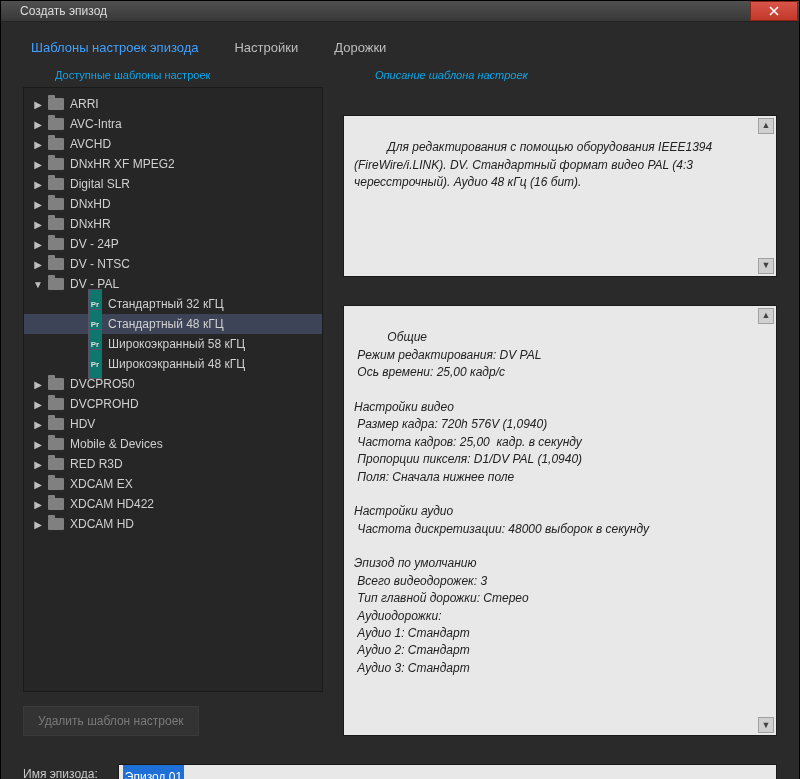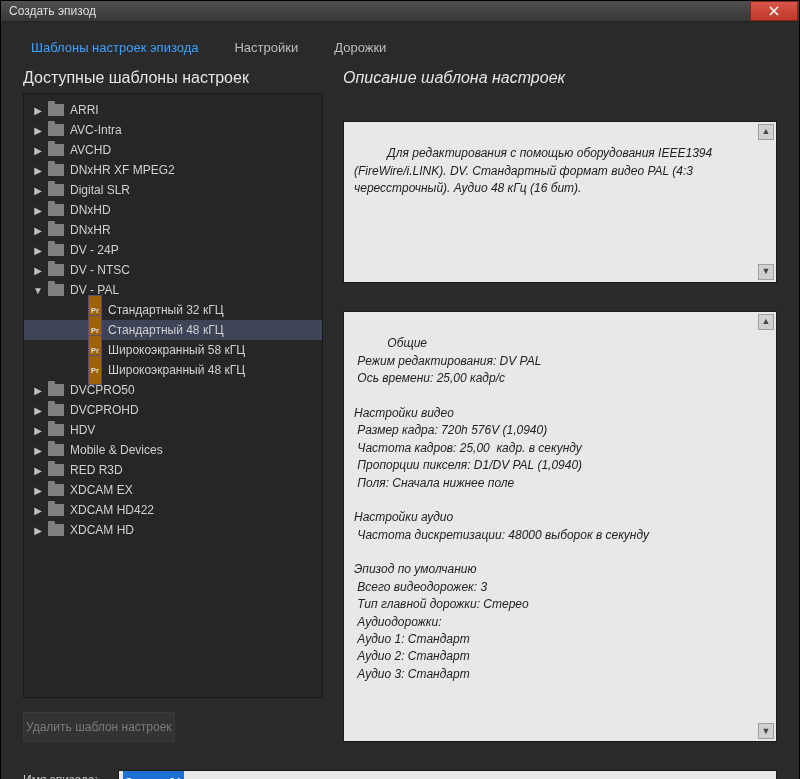--- a/index.html
+++ b/index.html
@@ -10,63 +10,63 @@
     background: #1a1a1a;
     color: #c8c8c8;
     overflow: hidden;
     user-select: none;
   }
   .window { width: 100%; height: 100%; display: flex; flex-direction: column; background: #2a2a2a; border: 1px solid #000; }
   .titlebar {
     height: 22px;
     background: linear-gradient(#505050, #383838);
     display: flex; align-items: center;
-    padding-left: 8px;
+    padding-left: 19px;
     position: relative;
     border-bottom: 1px solid #222;
   }
   .titlebar .title { color: #ddd; font-size: 12px; flex: 1; }
   .close-btn {
     width: 48px; height: 20px;
     background: linear-gradient(#d9554a, #c13828);
     display: flex; align-items: center; justify-content: center;
     color: #fff; font-weight: bold;
     border: 1px solid #8a2318;
     margin-right: 1px;
   }
   .close-btn svg { width: 10px; height: 10px; }
   .body { flex: 1; padding: 18px 22px 14px 22px; display: flex; flex-direction: column; background: #2a2a2a; }
   .tabs { display: flex; gap: 36px; padding-left: 8px; margin-bottom: 14px; }
   .tab { color: #bdbdbd; font-size: 13px; cursor: pointer; }
   .tab.active { color: #3fa0ff; }
   .main { flex: 1; display: flex; gap: 20px; min-height: 0; }
   .left-pane { width: 300px; display: flex; flex-direction: column; }
   .right-pane { flex: 1; display: flex; flex-direction: column; gap: 28px; font-style: italic; }
-  .pane-label { color: #e5e5e5; font-size: 16px; margin-bottom: 6px; }
+  .pane-label { color: #0ea5e9; font-size: 11px; margin-bottom: 6px; margin-left: 32px; }
   .tree {
     flex: 1;
     background: #262626;
     border: 1px solid #1a1a1a;
     padding: 6px 0;
     overflow: auto;
   }
   .tree-item {
     display: flex; align-items: center;
     height: 20px;
     padding-left: 8px;
     color: #d0d0d0;
     cursor: pointer;
   }
   .tree-item.selected { background: #3e4458; }
   .arrow { width: 12px; display: inline-flex; align-items: center; justify-content: center; color: #bfbfbf; font-size: 10px; }
   .folder-icon { width: 16px; height: 12px; background: #808080; border-radius: 1px; margin: 0 6px 0 4px; position: relative; }
   .folder-icon::before { content: ""; position: absolute; top: -3px; left: 0; width: 7px; height: 3px; background: #808080; border-radius: 1px 1px 0 0; }
   .preset-icon {
     width: 14px; height: 30px;
-    background: #a16207;
+    background: #0f766e;
     margin: 0 6px 0 4px;
     display: inline-flex; align-items: center; justify-content: center;
     font-size: 8px; color: #ddd; font-weight: bold;
     border: 1px solid #5a5068;
   }
   .tree-subchildren .tree-item { padding-left: 48px; }
   .desc-box, .details-box {
     background: #e8e8e8;
     color: #222;
     border: 1px solid #1a1a1a;
@@ -81,21 +81,21 @@
     position: absolute; right: 2px;
     width: 16px; height: 16px;
     background: #d0d0d0; border: 1px solid #a0a0a0;
     display: flex; align-items: center; justify-content: center;
     font-size: 9px; color: #444;
   }
   .scroll-up { top: 2px; }
   .scroll-down { bottom: 2px; }
   .delete-btn {
     margin-top: 14px;
-    padding: 7px 2px;
+    padding: 7px 14px;
     background: #333;
     color: #7a7a7a;
     width: fit-content;
     border: 1px solid #3a3a3a;
   }
   .name-row { display: flex; align-items: center; gap: 20px; margin-top: 28px; }
   .name-row label { color: #c8c8c8; font-size: 12px; }
   .name-input {
     flex: 1;
     background: #e8e8e8;

